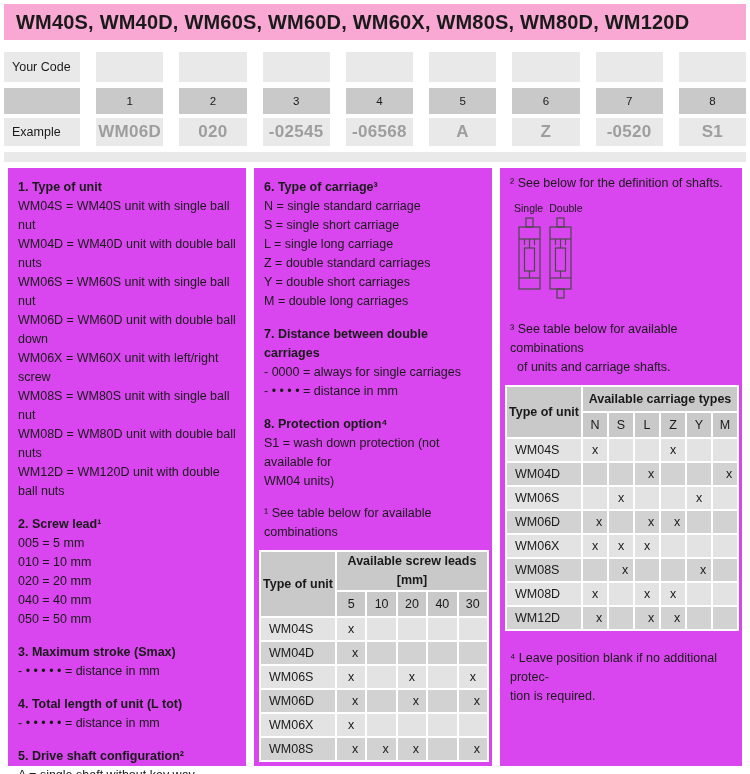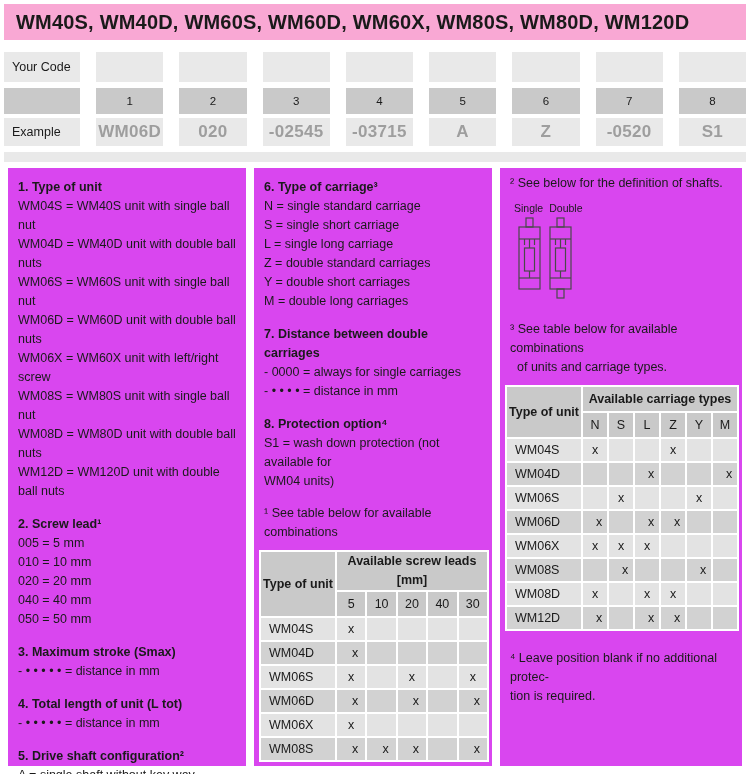--- a/index.html
+++ b/index.html
@@ -91,35 +91,35 @@
     <div class="cell c-dark">6</div>
     <div class="cell c-dark">7</div>
     <div class="cell c-dark">8</div>
   </div>
 
   <div class="code-row" id="row-example">
     <div class="cell label c-light">Example</div>
     <div class="cell c-light example-val">WM06D</div>
     <div class="cell c-light example-val">020</div>
     <div class="cell c-light example-val">-02545</div>
-    <div class="cell c-light example-val">-03715</div>
+    <div class="cell c-light example-val">-06568</div>
     <div class="cell c-light example-val">A</div>
     <div class="cell c-light example-val">Z</div>
     <div class="cell c-light example-val">-0520</div>
     <div class="cell c-light example-val">S1</div>
   </div>
 
   <div class="separator"></div>
 
   <div class="col" id="col1">
     <div class="hd first">1. Type of unit</div>
     <div class="line">WM04S = WM40S unit with single ball nut</div>
     <div class="line">WM04D = WM40D unit with double ball nuts</div>
     <div class="line">WM06S = WM60S unit with single ball nut</div>
-    <div class="line">WM06D = WM60D unit with double ball nuts</div>
+    <div class="line">WM06D = WM60D unit with double ball down</div>
     <div class="line">WM06X = WM60X unit with left/right screw</div>
     <div class="line">WM08S = WM80S unit with single ball nut</div>
     <div class="line">WM08D = WM80D unit with double ball nuts</div>
     <div class="line">WM12D = WM120D unit with double ball nuts</div>
 
     <div class="hd">2. Screw lead¹</div>
     <div class="line">005 = 5 mm</div>
     <div class="line">010 = 10 mm</div>
     <div class="line">020 = 20 mm</div>
     <div class="line">040 = 40 mm</div>
@@ -253,21 +253,21 @@
           <rect x="6.5" y="31" width="10" height="23"></rect>
           <line x1="11.5" y1="54" x2="11.5" y2="61"></line>
           <line x1="1" y1="61" x2="22" y2="61"></line>
           <rect x="8" y="72" width="7" height="9"></rect>
         </g>
       </svg>
     </div>
 
     <div class="fn">
       <div class="line">³ See table below for available combinations</div>
-      <div class="line cont">of units and carriage types.</div>
+      <div class="line cont">of units and carriage shafts.</div>
     </div>
 
     <table class="xtable">
       <tbody>
         <tr>
           <td class="corner" rowspan="2">Type of unit</td>
           <td class="group height2" colspan="6">Available carriage types</td>
         </tr>
         <tr>
           <td class="sub height2">N</td>

